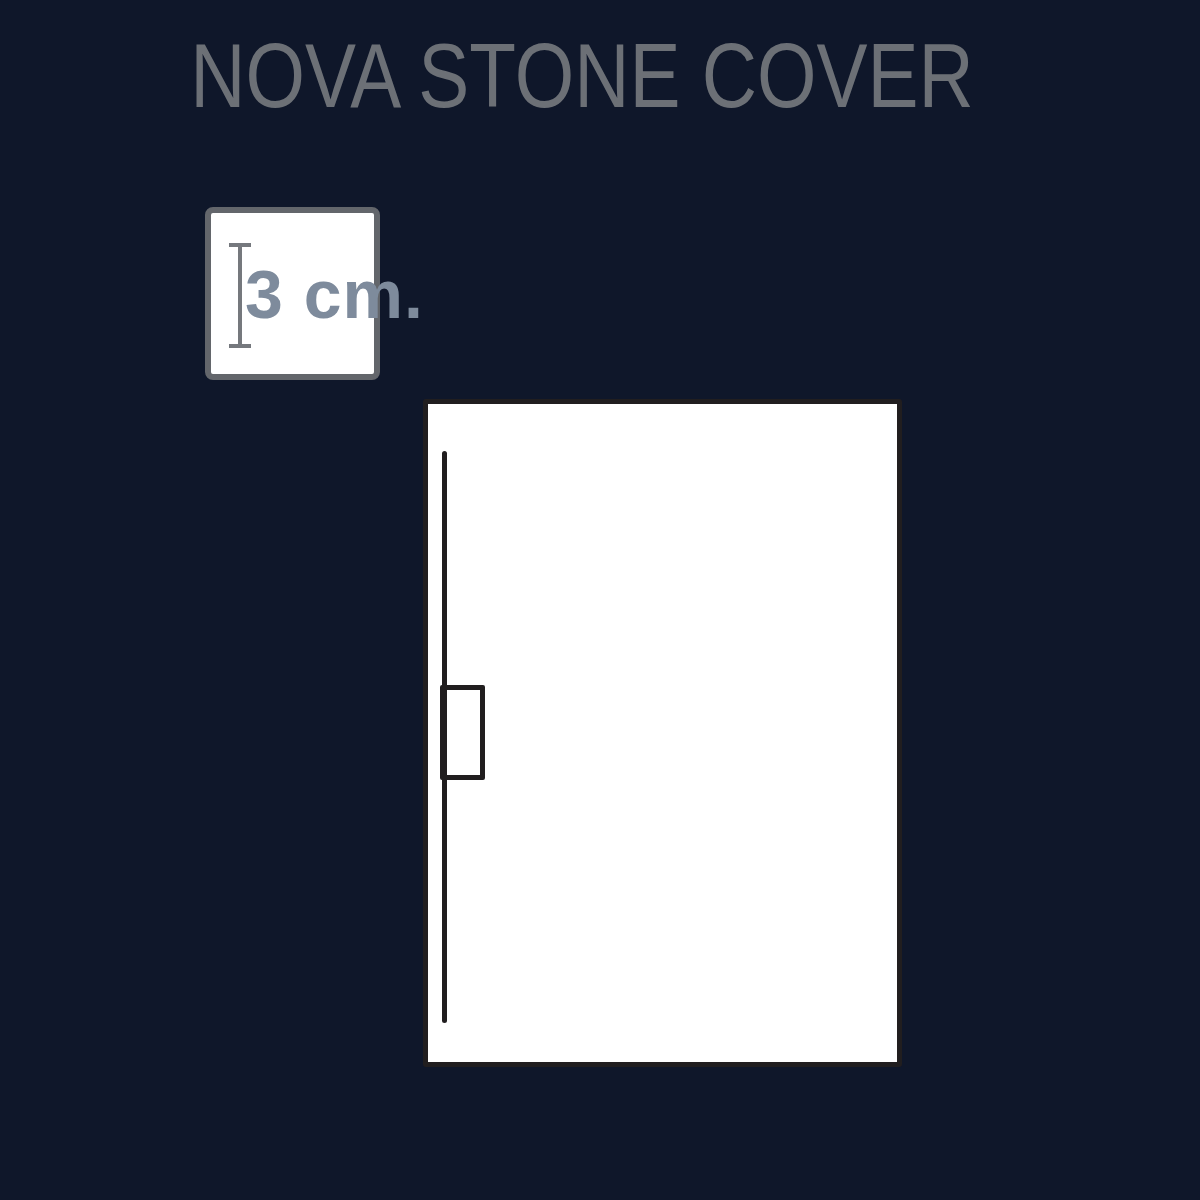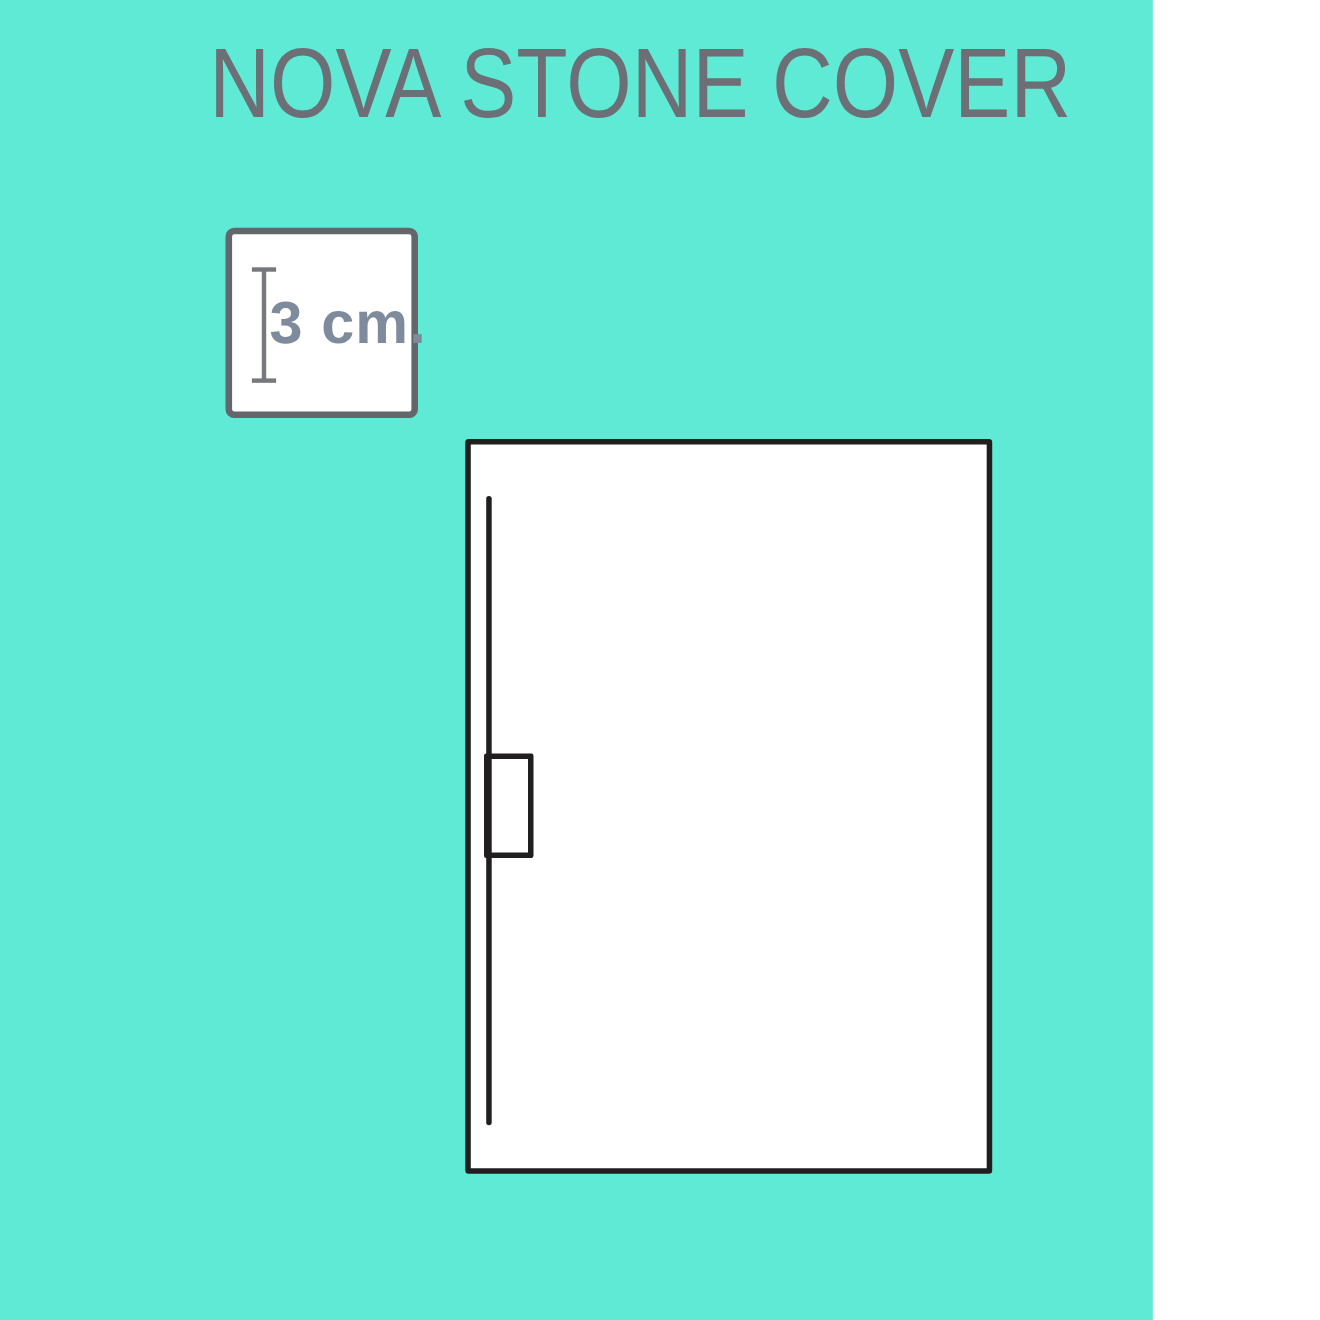--- a/index.html
+++ b/index.html
@@ -2,23 +2,23 @@
 <html><head>
 <meta charset="utf-8">
 <style>
   html, body {
     margin: 0;
     padding: 0;
     background: #ffffff;
   }
   .canvas {
     position: relative;
-    width: 1048px;
+    width: 1200px;
     height: 1200px;
-    background: #5eead4;
+    background: #0f172a;
     overflow: hidden;
     font-family: "Liberation Sans", sans-serif;
   }
 
   
   .title {
     position: absolute;
     top: 31px;
     left: 0;
     width: 1164px;
@@ -69,21 +69,21 @@
     top: 2px;
     bottom: 2px;
     left: 9px;
     width: 4px;
     background: #75787d;
   }
   .thickness-label {
     position: absolute;
     left: 34px;
     top: 54px;
-    font-size: 54px;
+    font-size: 68px;
     line-height: 54px;
     font-weight: 600;
     letter-spacing: 1px;
     color: #7e8b9c;
     white-space: nowrap;
   }
 
   
   .tray {
     position: absolute;

